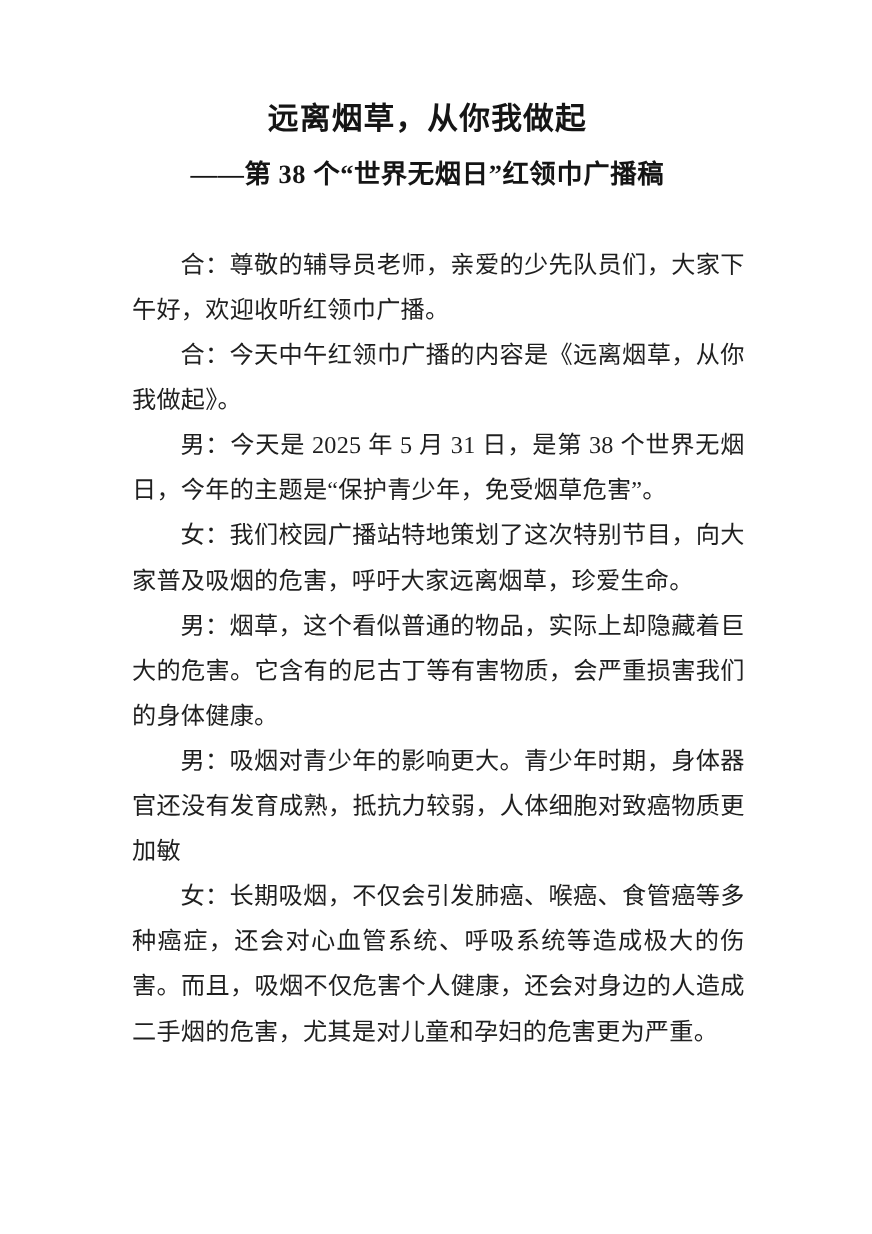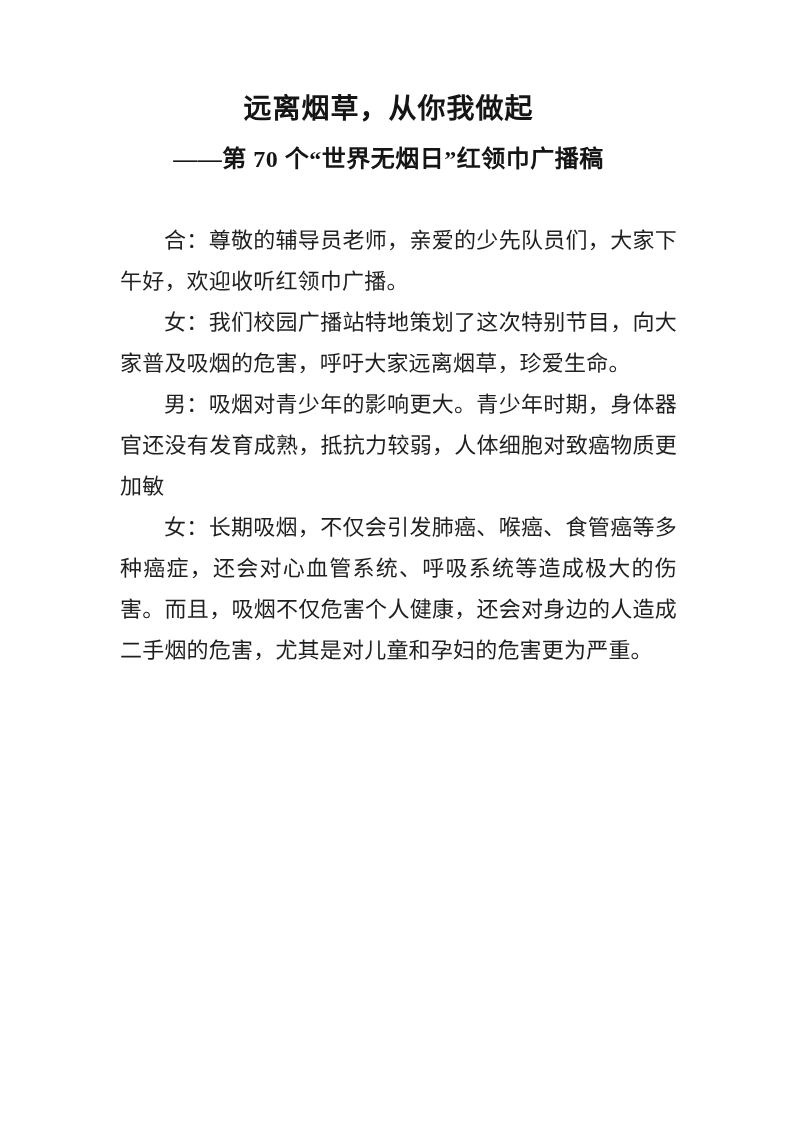--- a/index.html
+++ b/index.html
@@ -58,28 +58,31 @@
     margin-left: 9px;
     margin-right: 1px;
     vertical-align: -2px;
   }
 </style>
 </head>
 <body>
 
 <div class="page">
   <h1 class="doc-title">远离烟草，从你我做起</h1>
-  <div class="doc-subtitle">——第 70 个“世界无烟日”红领巾广播稿</div>
+  <div class="doc-subtitle">——第 38 个“世界无烟日”红领巾广播稿</div>
   <div class="doc-body" id="doc-body">
   <p class="para"><span class="speaker">合：</span><span class="para-text">尊敬的辅导员老师，亲爱的少先队员们，大家下午好，欢迎收听红领巾广播。</span></p>
 
 
 
+  <p class="para"><span class="speaker">合：</span><span class="para-text">今天中午红领巾广播的内容是《远离烟草，从你我做起》。</span></p>
 
+  <p class="para"><span class="speaker">男：</span><span class="para-text">今天是 2025 年 5 月 31 日，是第 38 个世界无烟日，今年的主题是“保护青少年，免受烟草危害”。</span></p>
 
   <p class="para"><span class="speaker">女：</span><span class="para-text">我们校园广播站特地策划了这次特别节目，向大家普及吸烟的危害，呼吁大家远离烟草，珍爱生命。</span></p>
 
+  <p class="para"><span class="speaker">男：</span><span class="para-text">烟草，这个看似普通的物品，实际上却隐藏着巨大的危害。它含有的尼古丁等有害物质，会严重损害我们的身体健康。</span></p>
 
   <p class="para"><span class="speaker">男：</span><span class="para-text">吸烟对青少年的影响更大。青少年时期，身体器官还没有发育成熟，抵抗力较弱，人体细胞对致癌物质更加敏</span></p>
 
   <p class="para"><span class="speaker">女：</span><span class="para-text">长期吸烟，不仅会引发肺癌、喉癌、食管癌等多种癌症，还会对心血管系统、呼吸系统等造成极大的伤害。而且，吸烟不仅危害个人健康，还会对身边的人造成二手烟的危害，尤其是对儿童和孕妇的危害更为严重。</span></p>
 </div>
 </div>
 
 </body></html>

